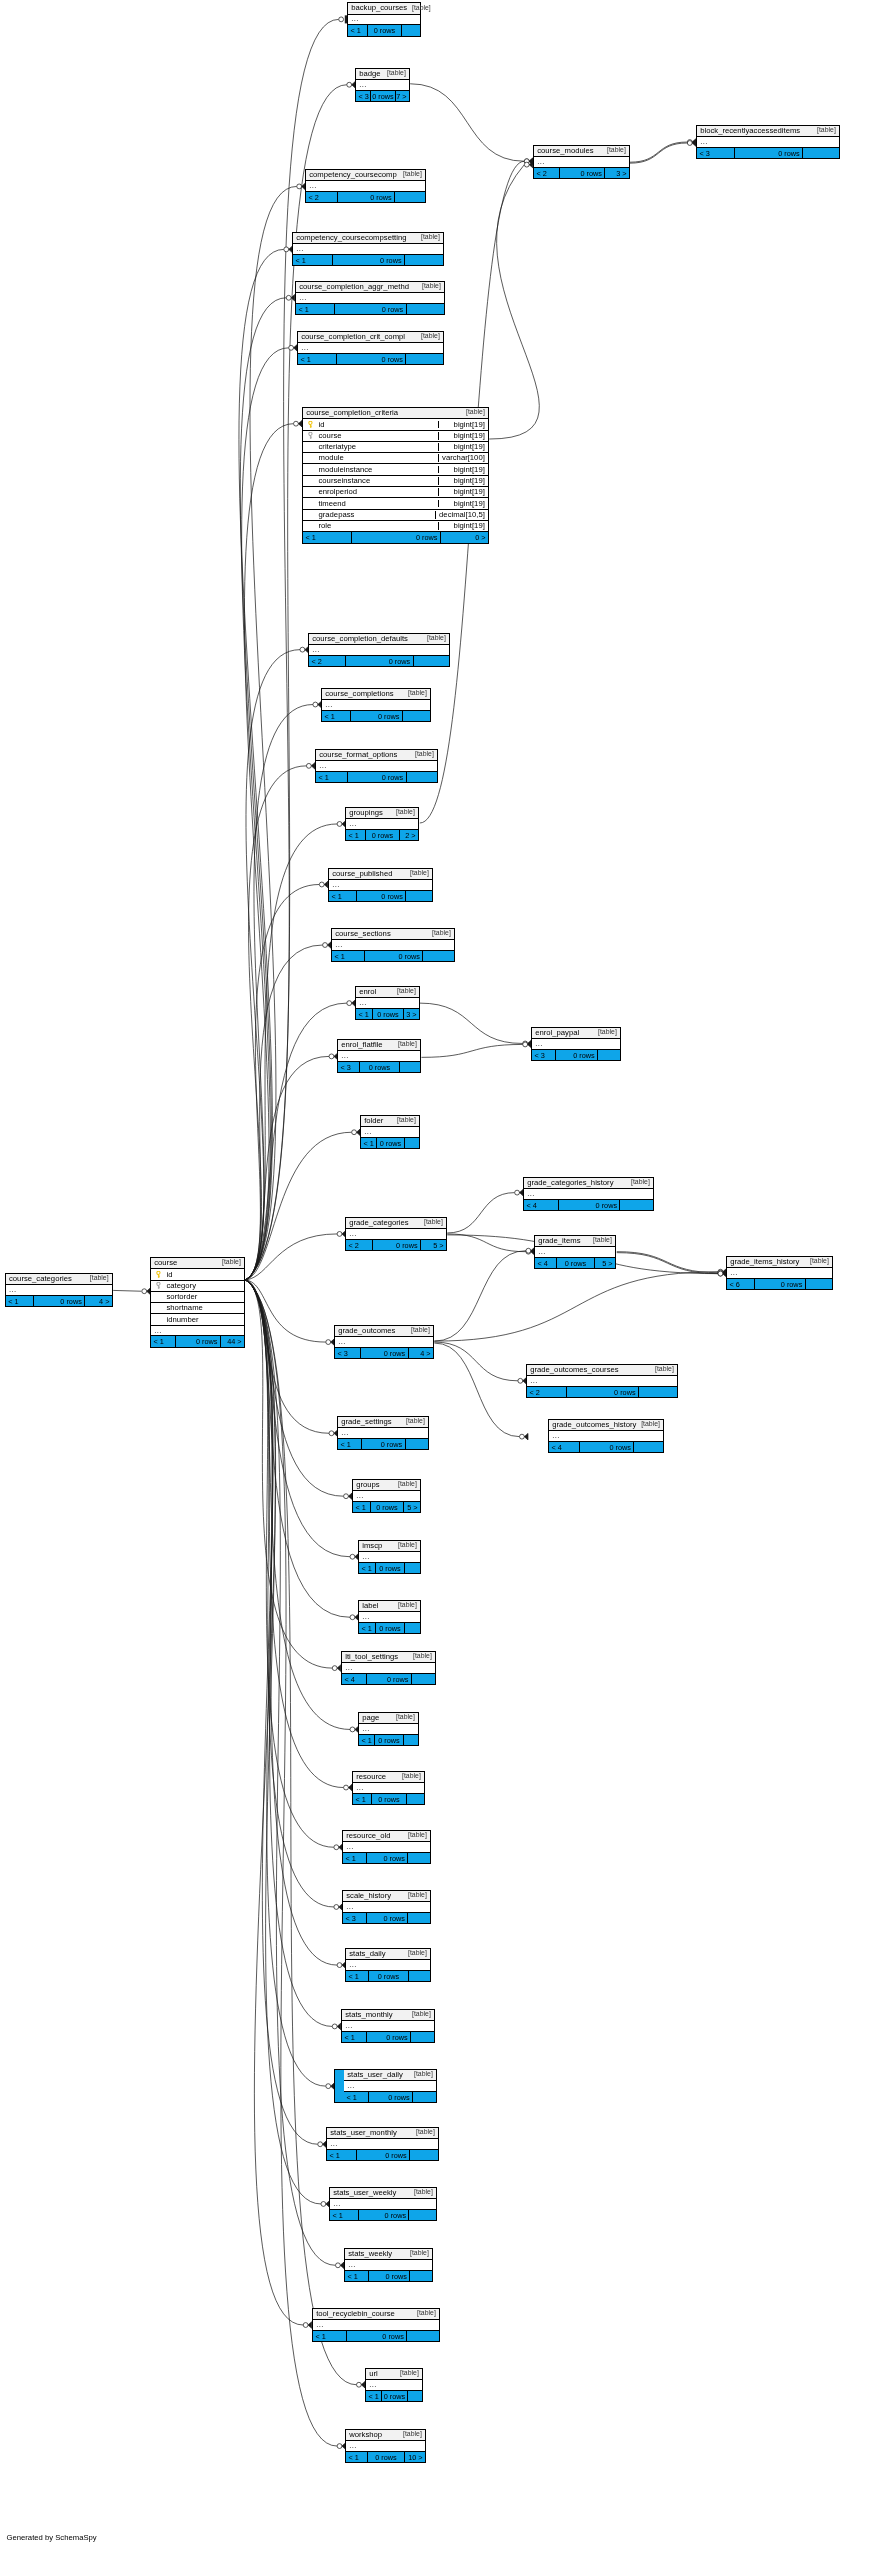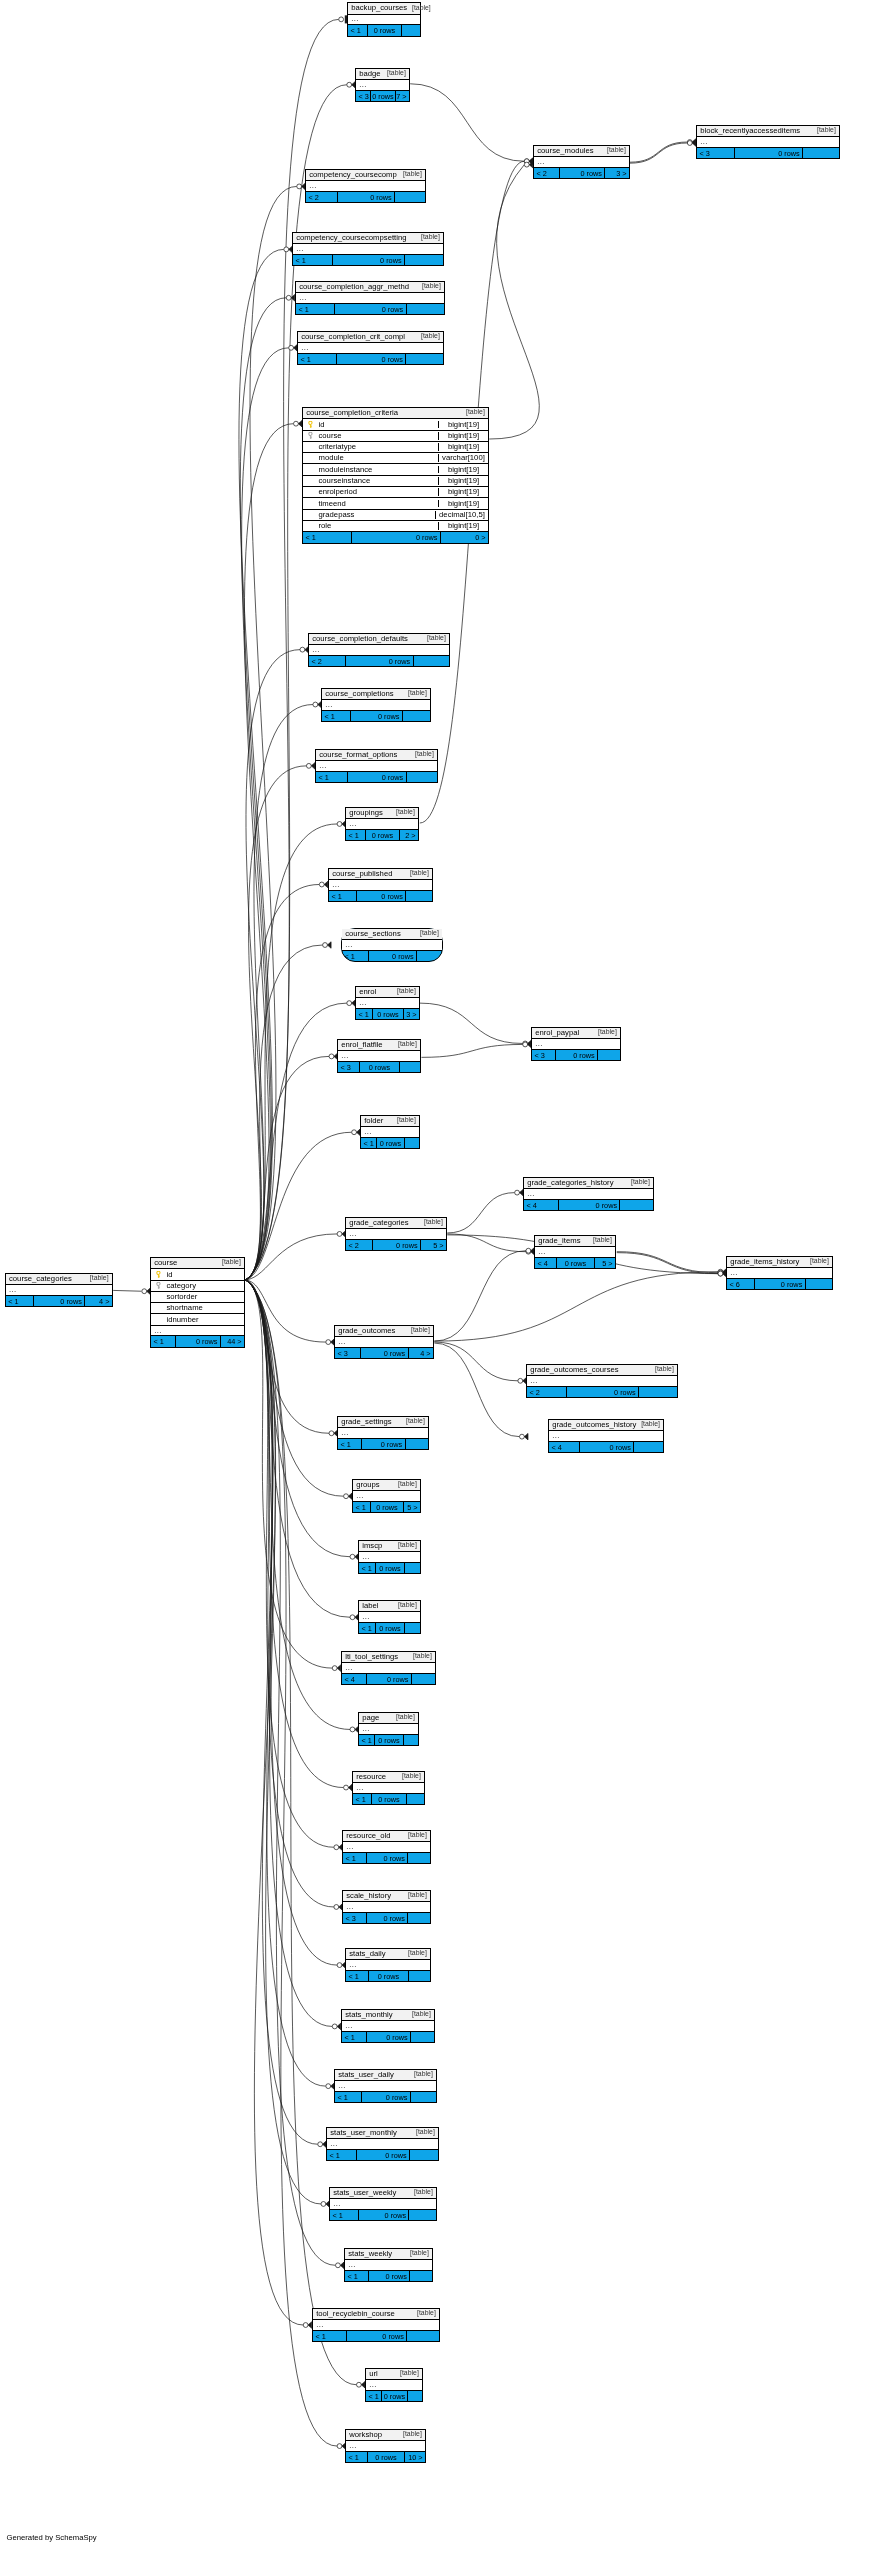--- a/index.html
+++ b/index.html
@@ -84,21 +84,21 @@
     display: flex;
     align-items: center;
     overflow: hidden;
     font-size: 7.7px;
   }
   .t-col-type {
     flex: 0 0 auto;
     border-left: 0.8px solid #000000;
     padding: 0 3.2px;
     font-size: 7.7px;
-    text-align: center;
+    text-align: right;
     min-width: 50px;
     box-sizing: border-box;
   }
   .key {
     display: inline-block;
     width: 7.3px;
     height: 7.3px;
     margin-right: 3.2px;
     flex: 0 0 auto;
   }
@@ -688,21 +688,21 @@
         </div>
         <div class="t-body">
           <div class="t-ellipsis">...</div>
         </div>
         <div class="t-foot">
           <span class="f-cell f-left">&lt; 1</span>
           <span class="f-cell f-mid">0 rows</span>
           <span class="f-cell f-right"></span>
         </div>
       </div>
-      <div class="tbl" style="left: 341px; top: 928px; width: 102px; border-radius: 14px;">
+      <div class="tbl" style="left: 331px; top: 928px; width: 124px;">
         <div class="t-head">
           <span class="t-name">course_sections</span>
           <span class="t-tag">[table]</span>
         </div>
         <div class="t-body">
           <div class="t-ellipsis">...</div>
         </div>
         <div class="t-foot">
           <span class="f-cell f-left">&lt; 1</span>
           <span class="f-cell f-mid">0 rows</span>
@@ -1078,21 +1078,21 @@
         </div>
         <div class="t-body">
           <div class="t-ellipsis">...</div>
         </div>
         <div class="t-foot">
           <span class="f-cell f-left">&lt; 1</span>
           <span class="f-cell f-mid">0 rows</span>
           <span class="f-cell f-right"></span>
         </div>
       </div>
-      <div class="tbl" style="left: 334px; top: 2069px; width: 103px;">
+      <div class="tbl" style="left: 334px; top: 2069px; width: 103px; padding-left: 9px;">
         <div class="t-head">
           <span class="t-name">stats_user_daily</span>
           <span class="t-tag">[table]</span>
         </div>
         <div class="t-body">
           <div class="t-ellipsis">...</div>
         </div>
         <div class="t-foot">
           <span class="f-cell f-left">&lt; 1</span>
           <span class="f-cell f-mid">0 rows</span>

